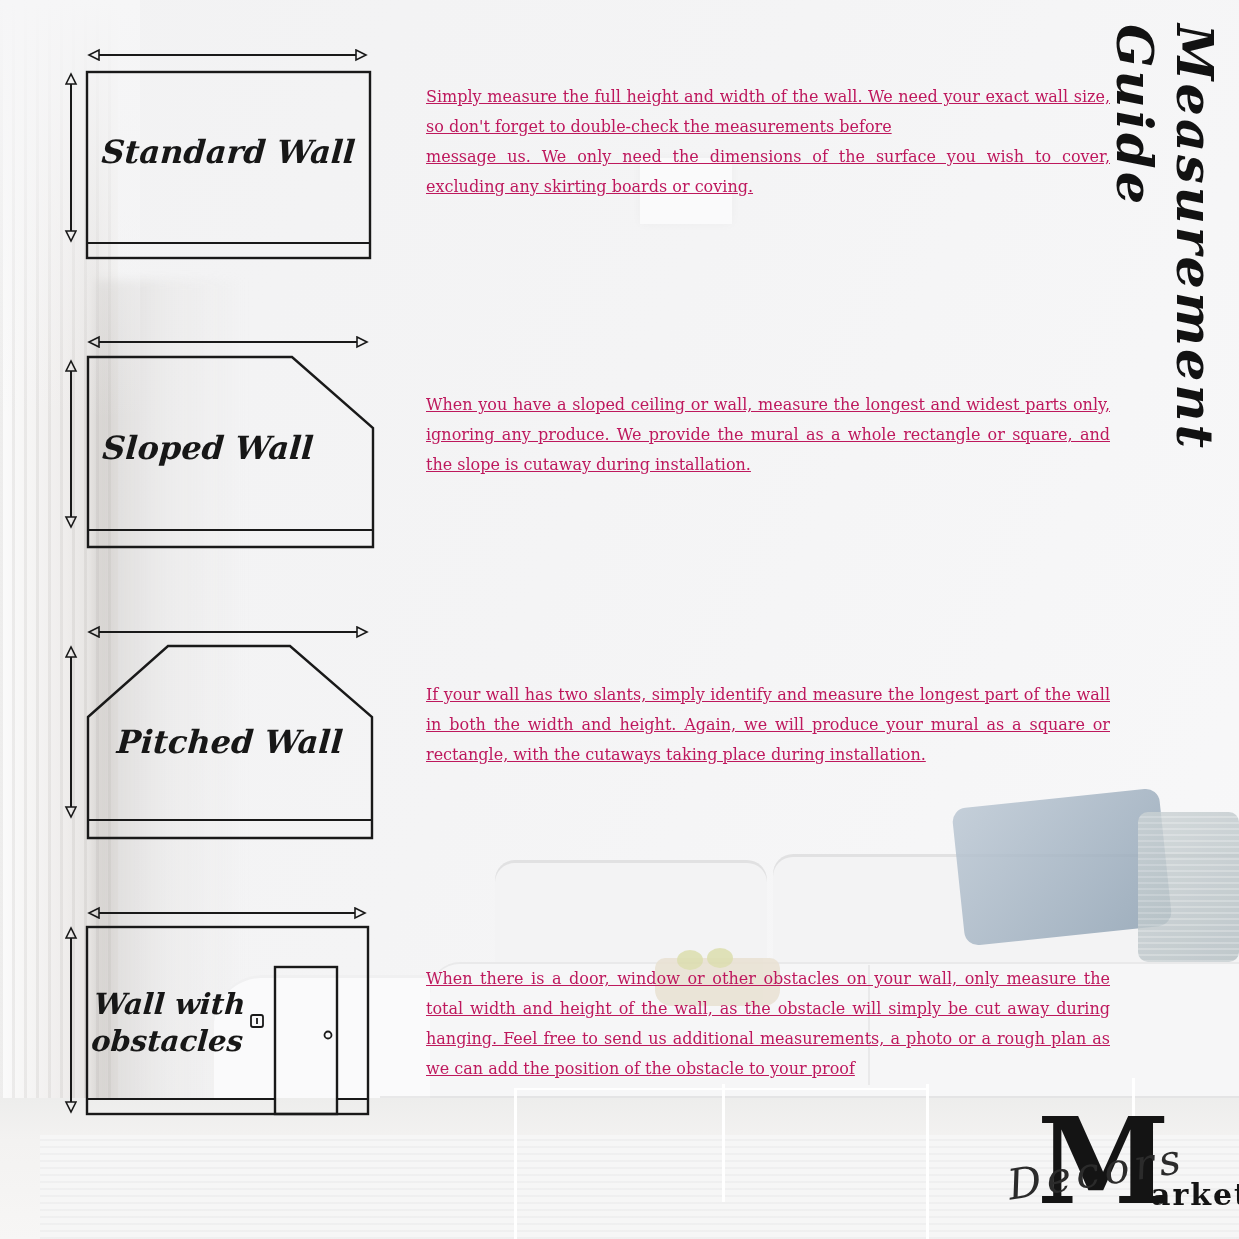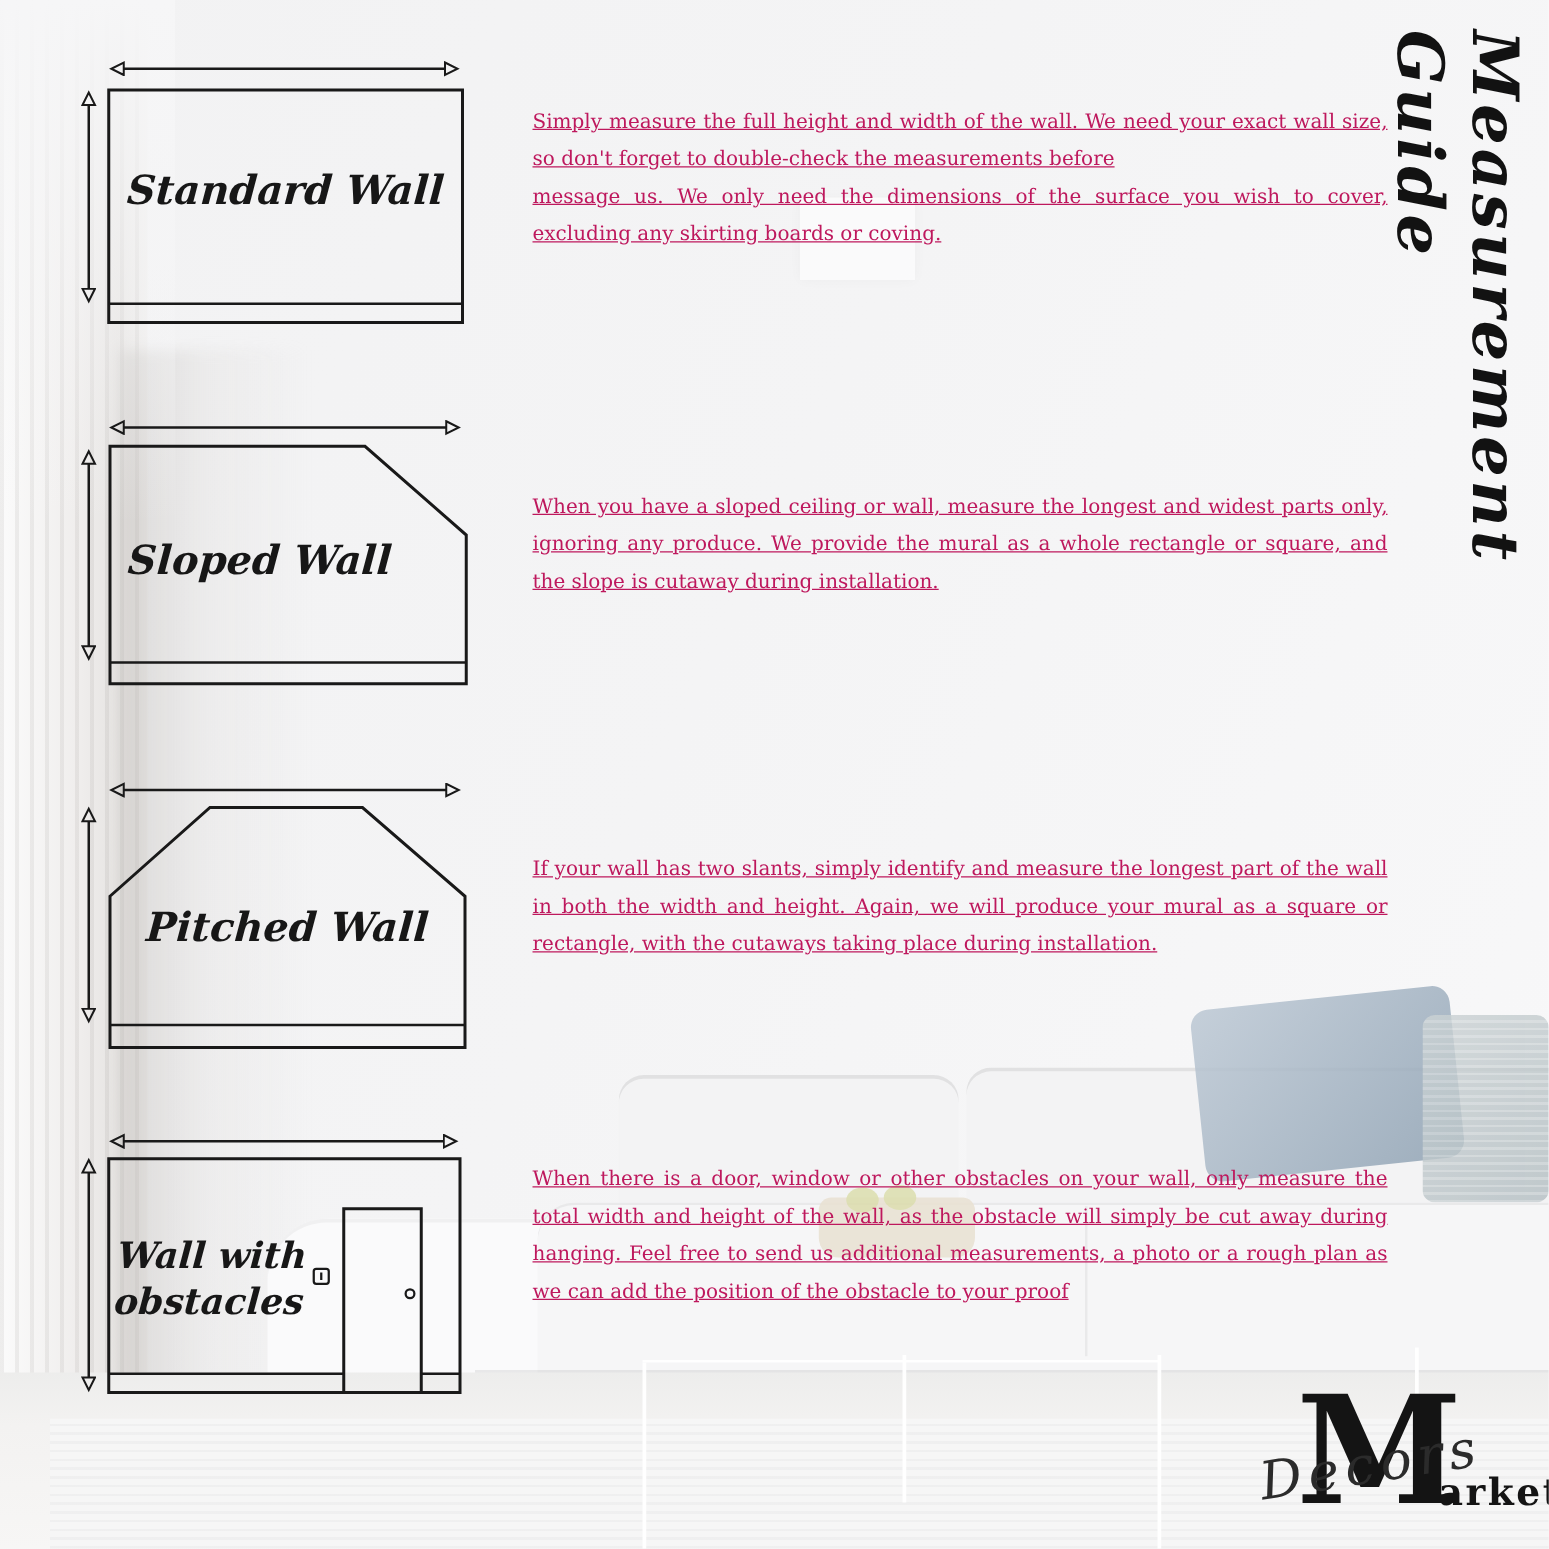--- a/index.html
+++ b/index.html
@@ -95,21 +95,21 @@
   .lbl-obstacles{left:28px;top:88px;width:175px;font-size:29px;line-height:37px;}
   
   .desc{
     position:absolute;left:426px;width:684px;z-index:3;
     font-size:16px;line-height:30px;color:#be185d;
     text-align:justify;text-align-last:left;white-space:pre-line;text-decoration:underline;
   }
   .desc-1{top:82px;}
   .desc-2{top:390px;}
   .desc-3{top:680px;}
-  .desc-4{top:928px;}
+  .desc-4{top:964px;}
   
   .vertical-title{
     position:absolute;top:24px;right:14px;height:620px;z-index:4;
     writing-mode:vertical-rl;
     font-family:"DejaVu Serif",serif;font-style:italic;font-weight:700;
     font-size:51px;letter-spacing:3px;color:#121212;
   }
   
   .logo{position:absolute;right:12px;bottom:4px;width:220px;height:118px;z-index:4;}
   .logo-m{

